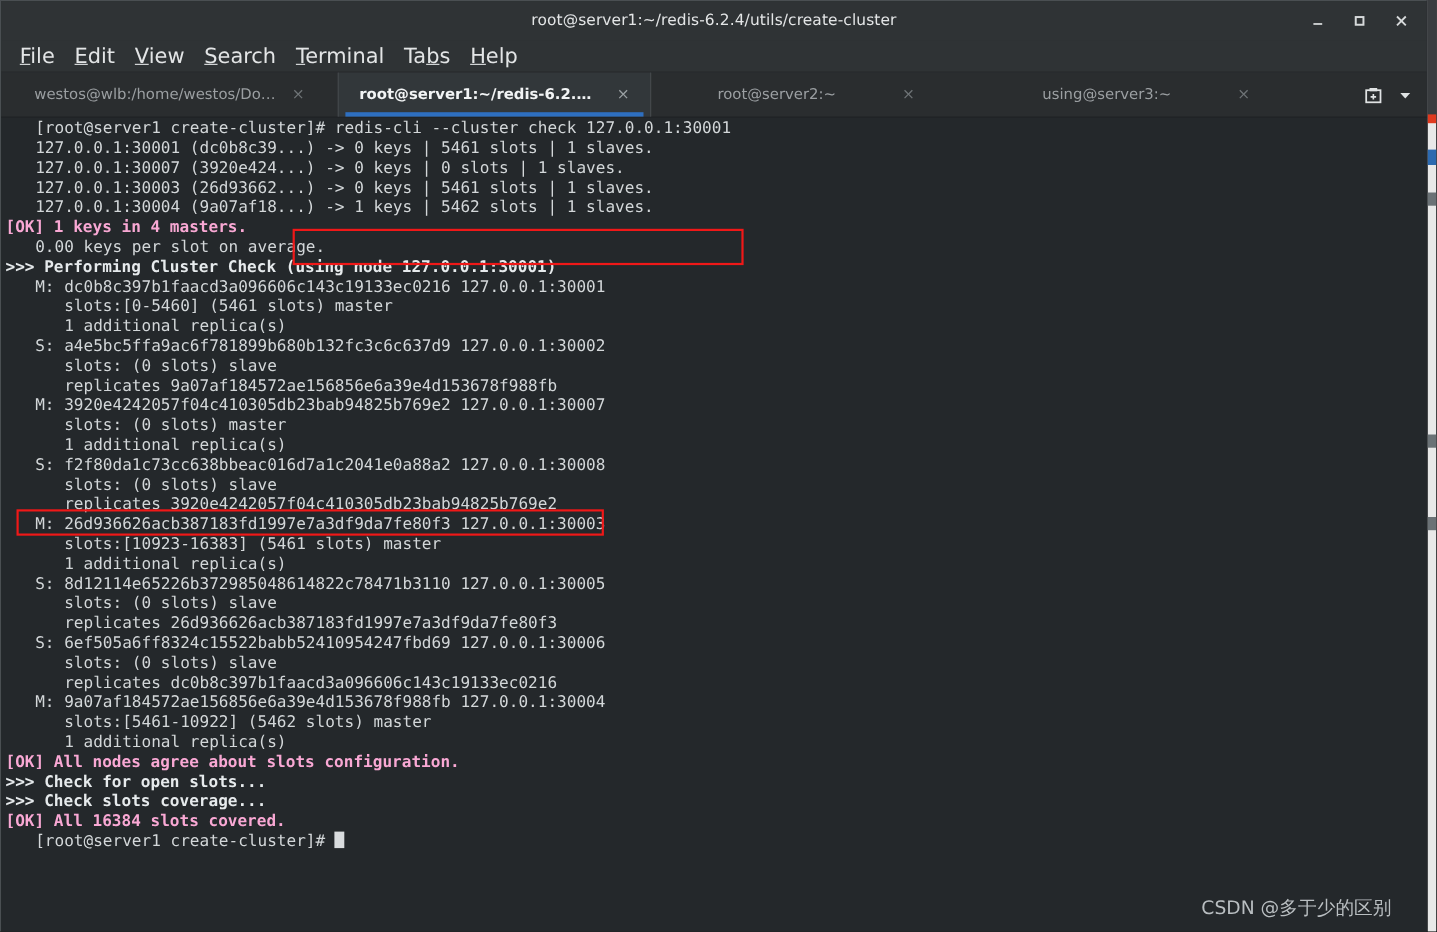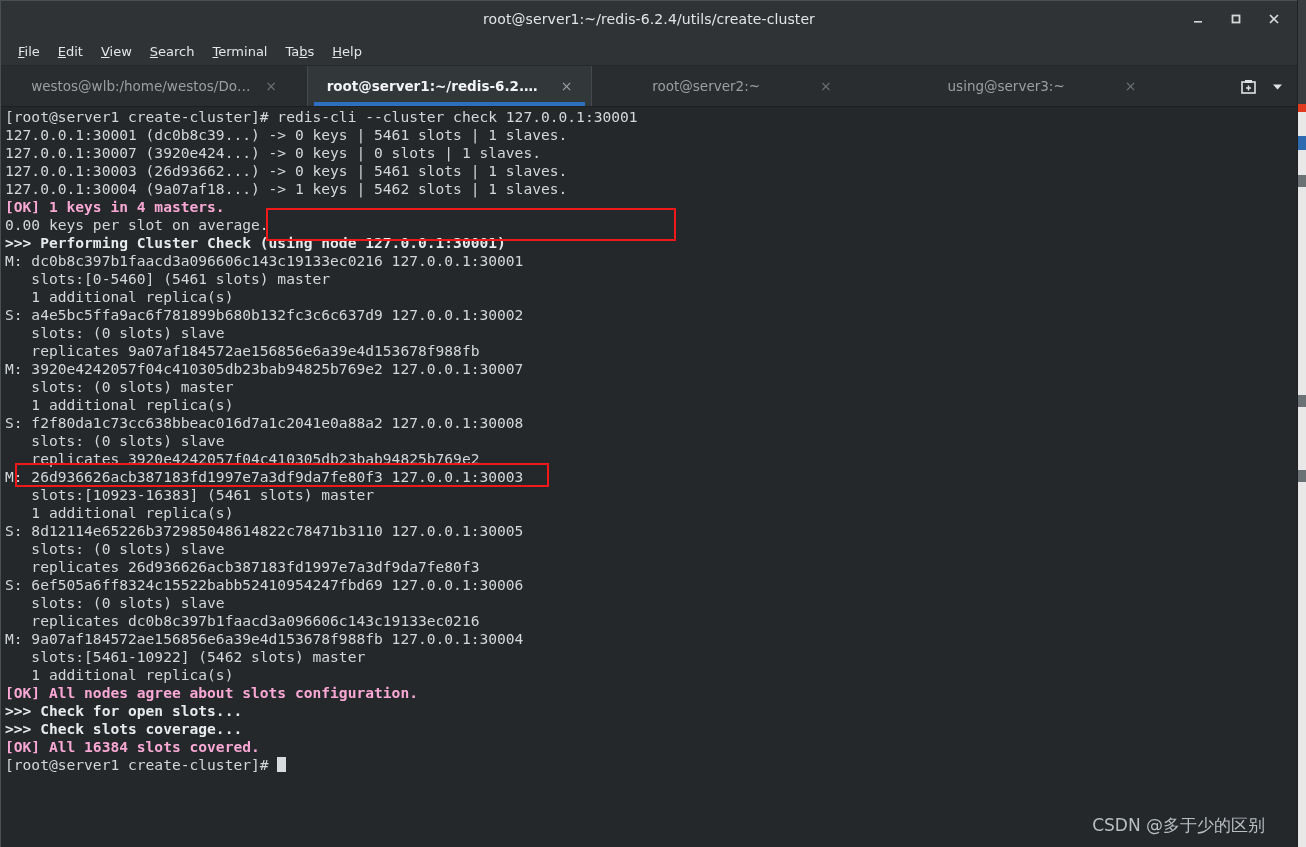--- a/index.html
+++ b/index.html
@@ -117,21 +117,21 @@
     height: 29px;
     background: #2f3335;
     display: flex;
     align-items: center;
     padding-left: 8px;
     border-bottom: 1px solid #26292b;
     box-sizing: border-box;
   }
   .menu-item {
     color: #e3e5e6;
-    font-size: 13px;
+    font-size: 19px;
     padding: 2px 9px;
     user-select: none;
     white-space: nowrap;
   }
   .menu-item u { text-decoration: underline; text-underline-offset: 1px; }
 
   
   .tabbar {
     height: 40px;
     background: #2a2d2f;
@@ -212,21 +212,21 @@
     font-family: "DejaVu Sans Mono", "Liberation Mono", monospace;
     font-size: 14.6px;
     line-height: 18px;
     color: #d3d7d9;
     white-space: pre;
     letter-spacing: 0px;
   }
   .ln { height: 18px; }
   .ok { color: #f9a8d4; font-weight: bold; }
   .arrows { color: #e6eaec; font-weight: bold; }
-  .plain { color: #d3d7d9; }
+  .plain { color: #d3d7d9; margin-left: 27px; }
   .cursor {
     display: inline-block;
     width: 9px;
     height: 15px;
     background: #d9dcde;
     vertical-align: -2px;
   }
 
   
   .redbox {

